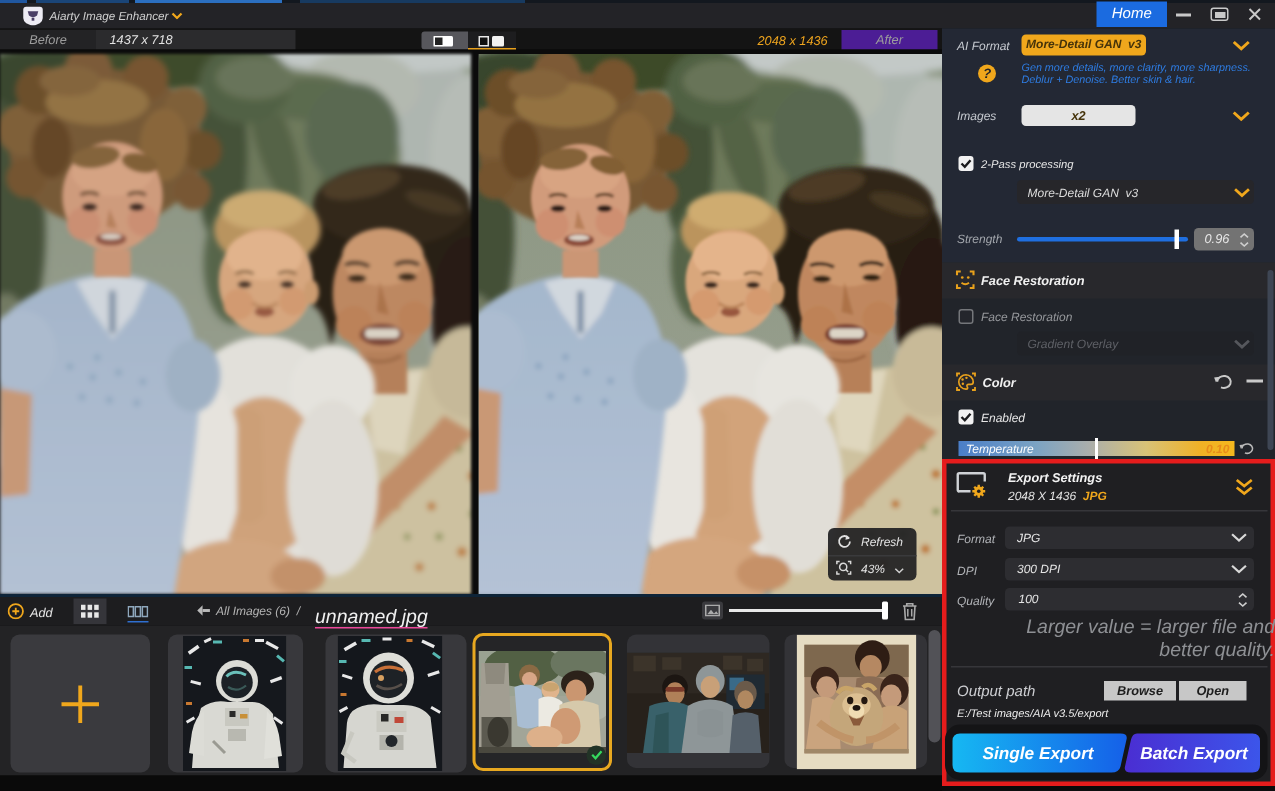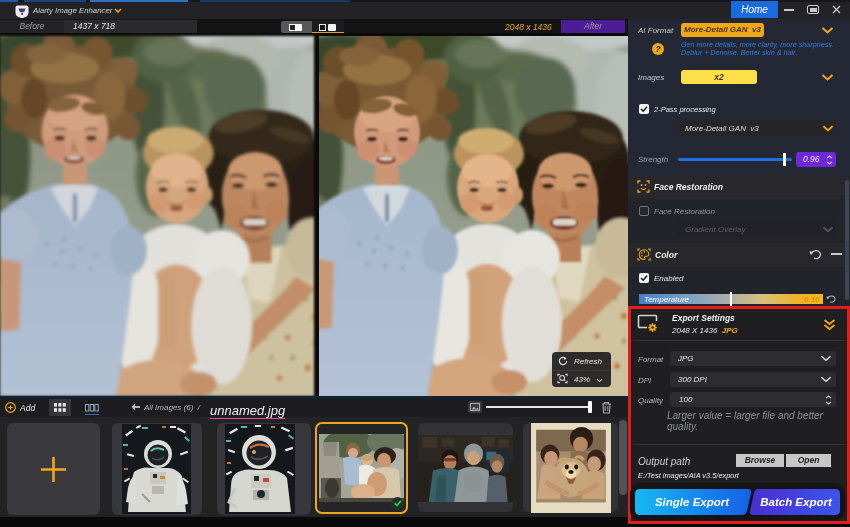--- a/index.html
+++ b/index.html
@@ -243,40 +243,40 @@
 
 <div class="abs" style="left:638px;top:26px;color:#c6cad0;font-size:8px;">AI Format</div>
 <div class="abs" style="left:681px;top:23px;width:83px;height:14px;background:#f0a71c;border-radius:3px;color:#45330a;font-size:8px;font-weight:bold;text-align:center;line-height:14px;">More-Detail GAN &nbsp;v3</div>
 <svg class="abs" style="left:821px;top:27px;" width="13" height="7" viewBox="0 0 13 7">
       <path d="M1.5 1 L6.5 5.5 L11.5 1" fill="none" stroke="#f0a71c" stroke-width="2"></path>
     </svg>
 <div class="abs" style="left:652px;top:43px;width:12px;height:12px;background:#f0a71c;border-radius:50%;color:#26262a;font-size:9px;font-weight:bold;text-align:center;line-height:12px;">?</div>
 <div class="abs" style="left:681px;top:41px;color:#2e7ce2;font-size:7.2px;line-height:8.2px;white-space:nowrap;">Gen more details, more clarity, more sharpness.<br>Deblur + Denoise. Better skin &amp; hair.</div>
 
 <div class="abs" style="left:638px;top:73px;color:#c6cad0;font-size:8px;">Images</div>
-<div class="abs" style="left:681px;top:70px;width:76px;height:14px;background:#fde047;border-radius:3px;color:#45330a;font-size:8.5px;font-weight:bold;text-align:center;line-height:14px;">x2</div>
+<div class="abs" style="left:681px;top:70px;width:76px;height:14px;background:#e5e5e5;border-radius:3px;color:#45330a;font-size:8.5px;font-weight:bold;text-align:center;line-height:14px;">x2</div>
 <svg class="abs" style="left:821px;top:74px;" width="13" height="7" viewBox="0 0 13 7">
       <path d="M1.5 1 L6.5 5.5 L11.5 1" fill="none" stroke="#f0a71c" stroke-width="2"></path>
     </svg>
 
 <div class="abs" style="left:639px;top:104px;width:10px;height:10px;background:#f2f2f2;border-radius:2px;"></div>
 <svg class="abs" style="left:639px;top:104px;" width="10" height="10" viewBox="0 0 10 10">
       <path d="M2 5 L4.2 7.2 L8 2.8" fill="none" stroke="#1c1c1e" stroke-width="1.6"></path>
     </svg>
 <div class="abs" style="left:654px;top:105px;color:#e6e6e6;font-size:7.5px;">2-Pass processing</div>
 <div class="abs" style="left:678px;top:120px;width:158px;height:16px;background:#26262a;border-radius:3px;"></div>
 <div class="abs" style="left:685px;top:124px;color:#dcdcdc;font-size:8px;">More-Detail GAN &nbsp;v3</div>
 <svg class="abs" style="left:822px;top:125px;" width="12" height="7" viewBox="0 0 13 7">
       <path d="M1.5 1 L6.5 5.5 L11.5 1" fill="none" stroke="#f0a71c" stroke-width="2"></path>
     </svg>
 
 <div class="abs" style="left:638px;top:155px;color:#a2a6ac;font-size:8px;">Strength</div>
 <div class="abs" style="left:678px;top:158px;width:114px;height:3px;background:#1f6fe0;border-radius:2px;"></div>
 <div class="abs" style="left:783px;top:153px;width:2.5px;height:13px;background:#fff;"></div>
-<div class="abs" style="left:796px;top:152px;width:40px;height:15px;background:#6d28d9;border-radius:3px;color:#e8e8e8;font-size:8.5px;line-height:15px;padding-left:7px;">0.96</div>
+<div class="abs" style="left:796px;top:152px;width:40px;height:15px;background:#737373;border-radius:3px;color:#e8e8e8;font-size:8.5px;line-height:15px;padding-left:7px;">0.96</div>
 <svg class="abs" style="left:826px;top:154.5px;" width="7" height="10" viewBox="0 0 7 10">
       <path d="M1 3.2 L3.5 1 L6 3.2 M1 6.8 L3.5 9 L6 6.8" fill="none" stroke="#cfcfcf" stroke-width="1.1"></path>
     </svg>
 
 <div class="abs" style="left:628px;top:175px;width:222px;height:24px;background:#28282c;"></div>
 <svg class="abs" style="left:637px;top:180px;" width="13" height="13" viewBox="0 0 13 13">
       <path d="M1 3.5 V1 H3.5 M9.5 1 H12 V3.5 M12 9.5 V12 H9.5 M3.5 12 H1 V9.5" fill="none" stroke="#e8a11c" stroke-width="1.4"></path>
       <circle cx="4.5" cy="5" r="0.9" fill="#e8a11c"></circle>
       <circle cx="8.5" cy="5" r="0.9" fill="#e8a11c"></circle>
       <path d="M4 8.5 Q6.5 10.5 9 8.5" fill="none" stroke="#e8a11c" stroke-width="1.2"></path>
@@ -556,21 +556,21 @@
 <div class="abs" style="left:638px;top:376px;color:#b2b4b8;font-size:8px;">DPI</div>
 <div class="abs" style="left:670px;top:372px;width:166px;height:15px;background:#2d2d31;border-radius:3px;color:#e6e6e6;font-size:8px;line-height:15px;padding-left:8px;">300 DPI</div>
 <svg class="abs" style="left:820px;top:376px;" width="12" height="7" viewBox="0 0 13 7">
       <path d="M1.5 1 L6.5 5.5 L11.5 1" fill="none" stroke="#d9d9d9" stroke-width="1.6"></path>
     </svg>
 <div class="abs" style="left:638px;top:396px;color:#b2b4b8;font-size:8px;">Quality</div>
 <div class="abs" style="left:670px;top:392px;width:166px;height:15px;background:#2d2d31;border-radius:3px;color:#e6e6e6;font-size:8px;line-height:15px;padding-left:9px;">100</div>
 <svg class="abs" style="left:825px;top:394.5px;" width="7" height="10" viewBox="0 0 7 10">
       <path d="M1 3.2 L3.5 1 L6 3.2 M1 6.8 L3.5 9 L6 6.8" fill="none" stroke="#cfcfcf" stroke-width="1.1"></path>
     </svg>
-<div class="abs" style="left:667px;top:410px;color:#8e9094;font-size:10px;">Larger value = larger file and better quality.</div>
+<div class="abs" style="left:667px;top:410px;color:#8e9094;font-size:13px;text-align:right;">Larger value = larger file and better quality.</div>
 <div class="abs" style="left:634px;top:444px;width:211px;height:1px;background:#36363a;"></div>
 <div class="abs" style="left:638px;top:456px;color:#cdced2;font-size:10px;">Output path</div>
 <div class="abs" style="left:736px;top:454px;width:48px;height:13px;background:#c7c7c7;color:#1d1d1d;font-size:8.5px;font-weight:bold;text-align:center;line-height:13px;">Browse</div>
 <div class="abs" style="left:786px;top:454px;width:45px;height:13px;background:#c7c7c7;color:#1d1d1d;font-size:8.5px;font-weight:bold;text-align:center;line-height:13px;">Open</div>
 <div class="abs" style="left:638px;top:471px;color:#ececec;font-size:7.4px;">E:/Test images/AIA v3.5/export</div>
 <div class="abs" style="left:630px;top:483px;width:215px;height:37px;background:#141416;border-radius:10px;"></div>
 <svg class="abs" style="left:630px;top:483px;" width="215" height="37" viewBox="0 0 215 37">
 <defs>
         <linearGradient id="seG" x1="0" y1="0" x2="1" y2="0">
           <stop offset="0" stop-color="#16b8f2"></stop>

